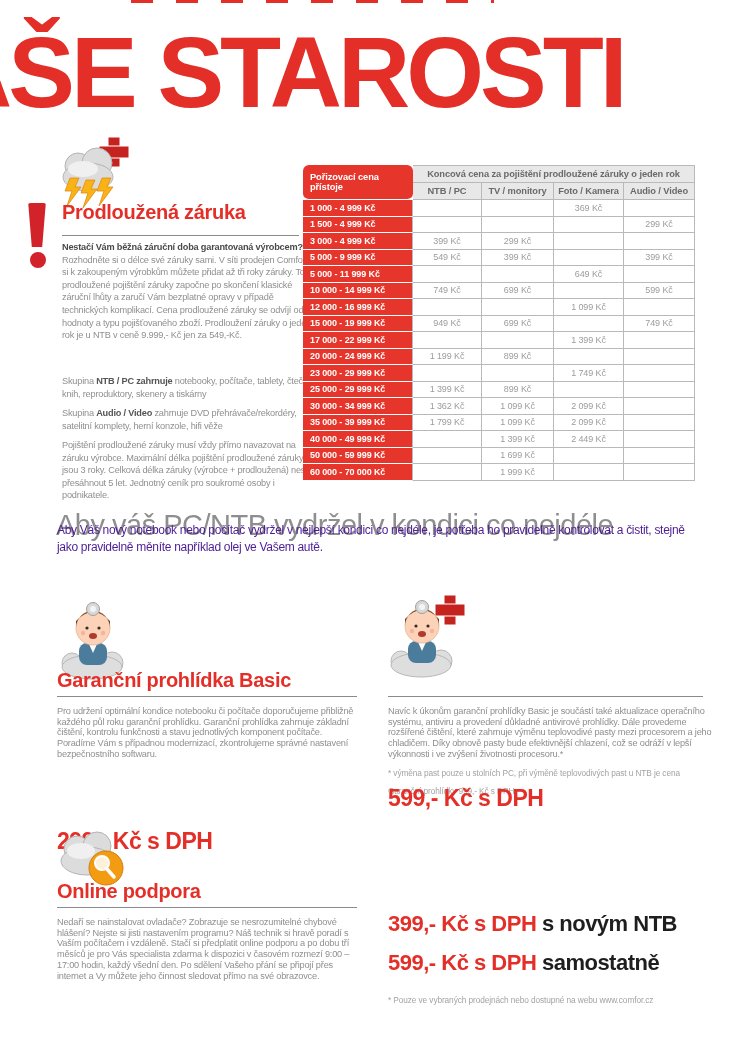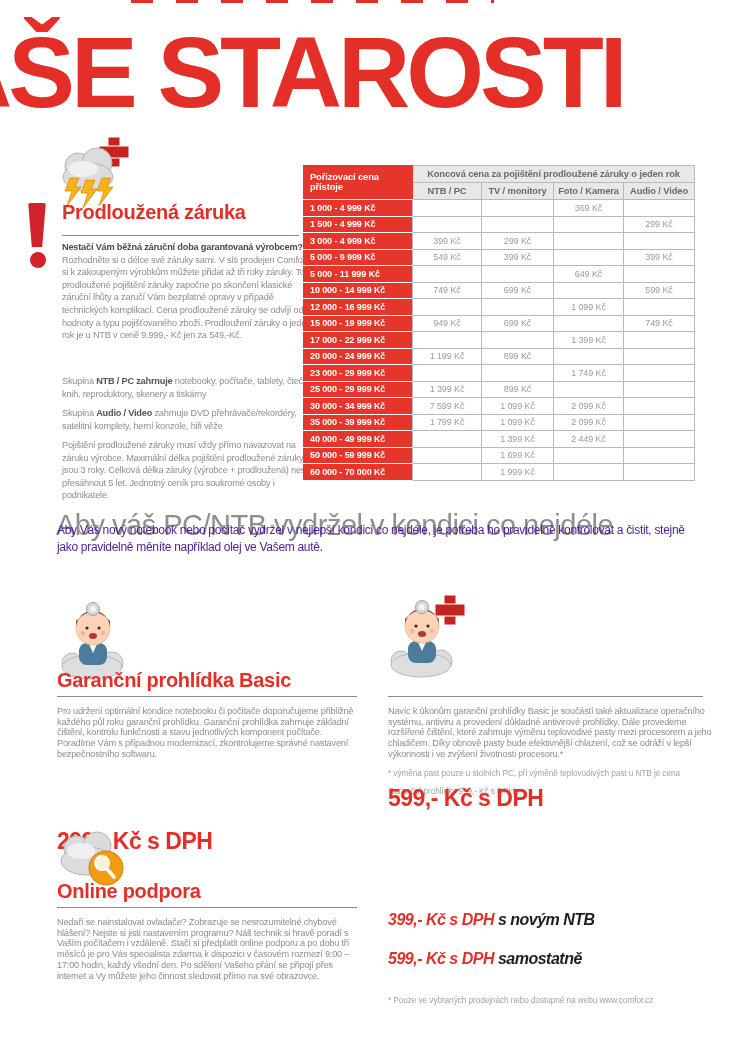--- a/index.html
+++ b/index.html
@@ -40,21 +40,21 @@
   .p-group1   { left:62px; top:375px; width:252px; }
   .p-group2   { left:62px; top:407px; width:252px; }
   .p-note     { left:62px; top:439px; width:254px; }
 
   
   .price-table { left:303px; top:165px; border-collapse:separate; border-spacing:0;
                  font-size:9px; letter-spacing:-0.1px; }
   .price-table th, .price-table td { padding:0; }
   .price-table .corner {
     width:103px; background:#e6352b; color:#fff; font-weight:bold; font-size:9.3px;
-    text-align:left; padding-left:7px; border-bottom:1px solid #ffffff;
+    text-align:left; padding-left:7px; border-bottom:1px solid #ffffff;border-radius:6px;
   }
   .price-table .ghead {
     background:#e8e8e8; color:#6a6a6a; font-weight:bold; font-size:9.3px; text-align:center;
     border-top:1px solid #b9b9b9; border-right:1px solid #b9b9b9; border-bottom:1px solid #b9b9b9;
     height:16px;
   }
   .price-table .sub {
     background:#e8e8e8; color:#6a6a6a; font-weight:bold; font-size:9.3px; text-align:center;
     border-right:1px solid #b9b9b9; border-bottom:1px solid #b9b9b9; height:16px;
   }
@@ -83,21 +83,21 @@
   .p-plus   { left:388px; top:706px; width:327px; }
   .p-online { left:57px;  top:917px; width:305px; }
 
   .footnote { font-size:8.3px; line-height:18px; letter-spacing:-0.1px; color:#a3a3a3; }
   .fn-plus   { left:388px; top:764px; width:300px; }
   .fn-bottom { left:388px; top:991px; width:330px; }
 
   .price { font-size:23px; font-weight:bold; color:#e42f28; letter-spacing:-0.5px; white-space:nowrap; }
   .price-basic { left:57px;  top:828px; }
   .price-plus  { left:388px; top:785px; }
-  .price-line  { font-size:16px; font-weight:bold; letter-spacing:-0.5px; white-space:nowrap;font-style:italic; }
+  .price-line  { font-size:22px; font-weight:bold; letter-spacing:-0.5px; white-space:nowrap; }
   .price-line .red  { color:#e42f28; }
   .price-line .blk  { color:#1e1e1e; }
   .pl-1 { left:388px; top:911px; }
   .pl-2 { left:388px; top:950px; }
 
   .icon { position:absolute; }
   .ic-storm  { left:50px;  top:136px; }
   .ic-basic  { left:55px;  top:599px; }
   .ic-plus   { left:386px; top:595px; }
   .ic-online { left:53px;  top:827px; }
@@ -242,21 +242,21 @@
         </tr>
         <tr>
           <td class="rowlabel">25 000 - 29 999 Kč</td>
           <td class="val">1 399 Kč</td>
           <td class="val">899 Kč</td>
           <td class="val"></td>
           <td class="val"></td>
         </tr>
         <tr>
           <td class="rowlabel">30 000 - 34 999 Kč</td>
-          <td class="val">7 599 Kč</td>
+          <td class="val">1 362 Kč</td>
           <td class="val">1 099 Kč</td>
           <td class="val">2 099 Kč</td>
           <td class="val"></td>
         </tr>
         <tr>
           <td class="rowlabel">35 000 - 39 999 Kč</td>
           <td class="val">1 799 Kč</td>
           <td class="val">1 099 Kč</td>
           <td class="val">2 099 Kč</td>
           <td class="val"></td>

